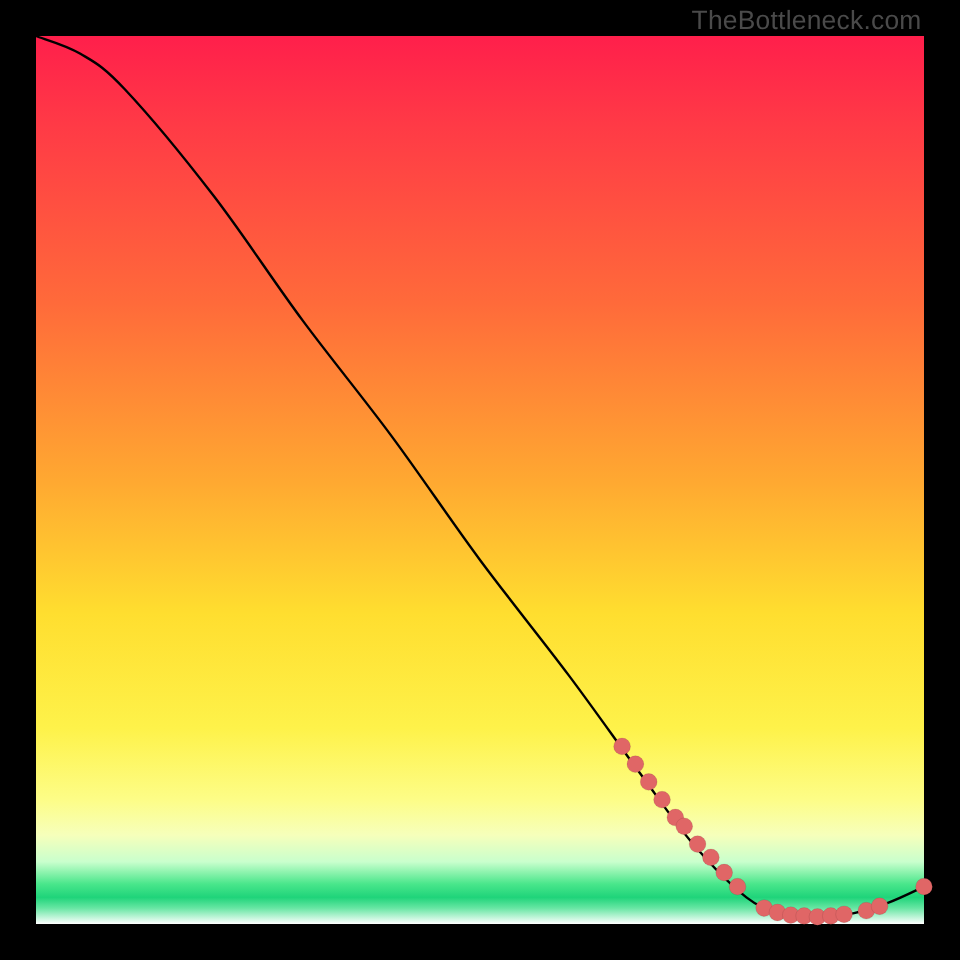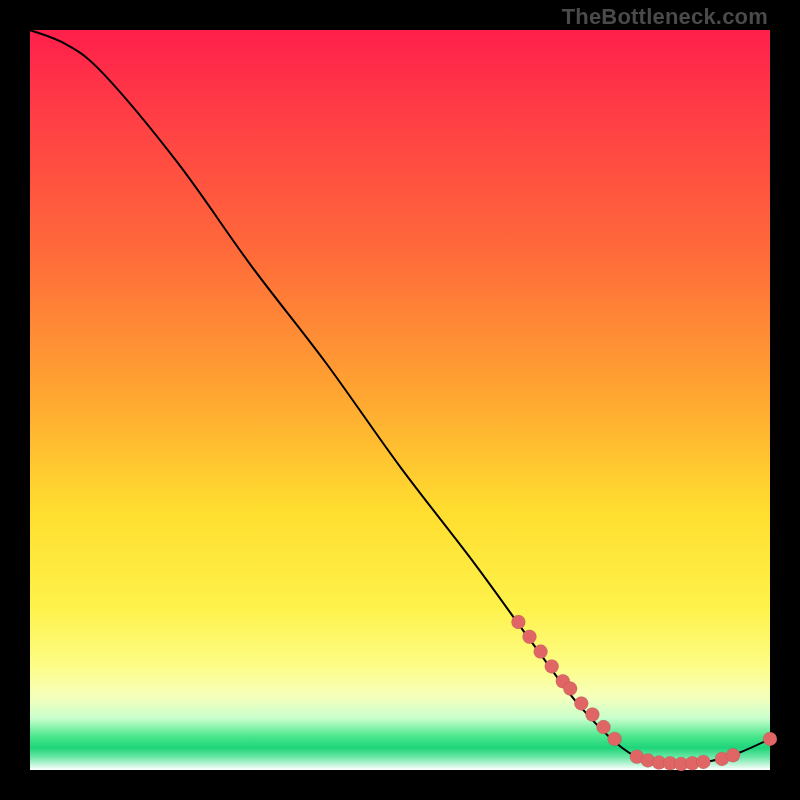--- a/index.html
+++ b/index.html
@@ -42,21 +42,21 @@
       #67e6a3 98.2%,
       #ffffff 100%
     );
   }
   .watermark {
     position: absolute;
     top: 4px;
     right: 32px;
     color: #4a4a4a;
     font-size: 22px;
-    font-weight: 700;
+    font-weight: 400;
     letter-spacing: 0.2px;
   }
   svg.curve {
     position: absolute;
     top: 30px;
     left: 30px;
     width: 740px;
     height: 740px;
     overflow: visible;
   }

